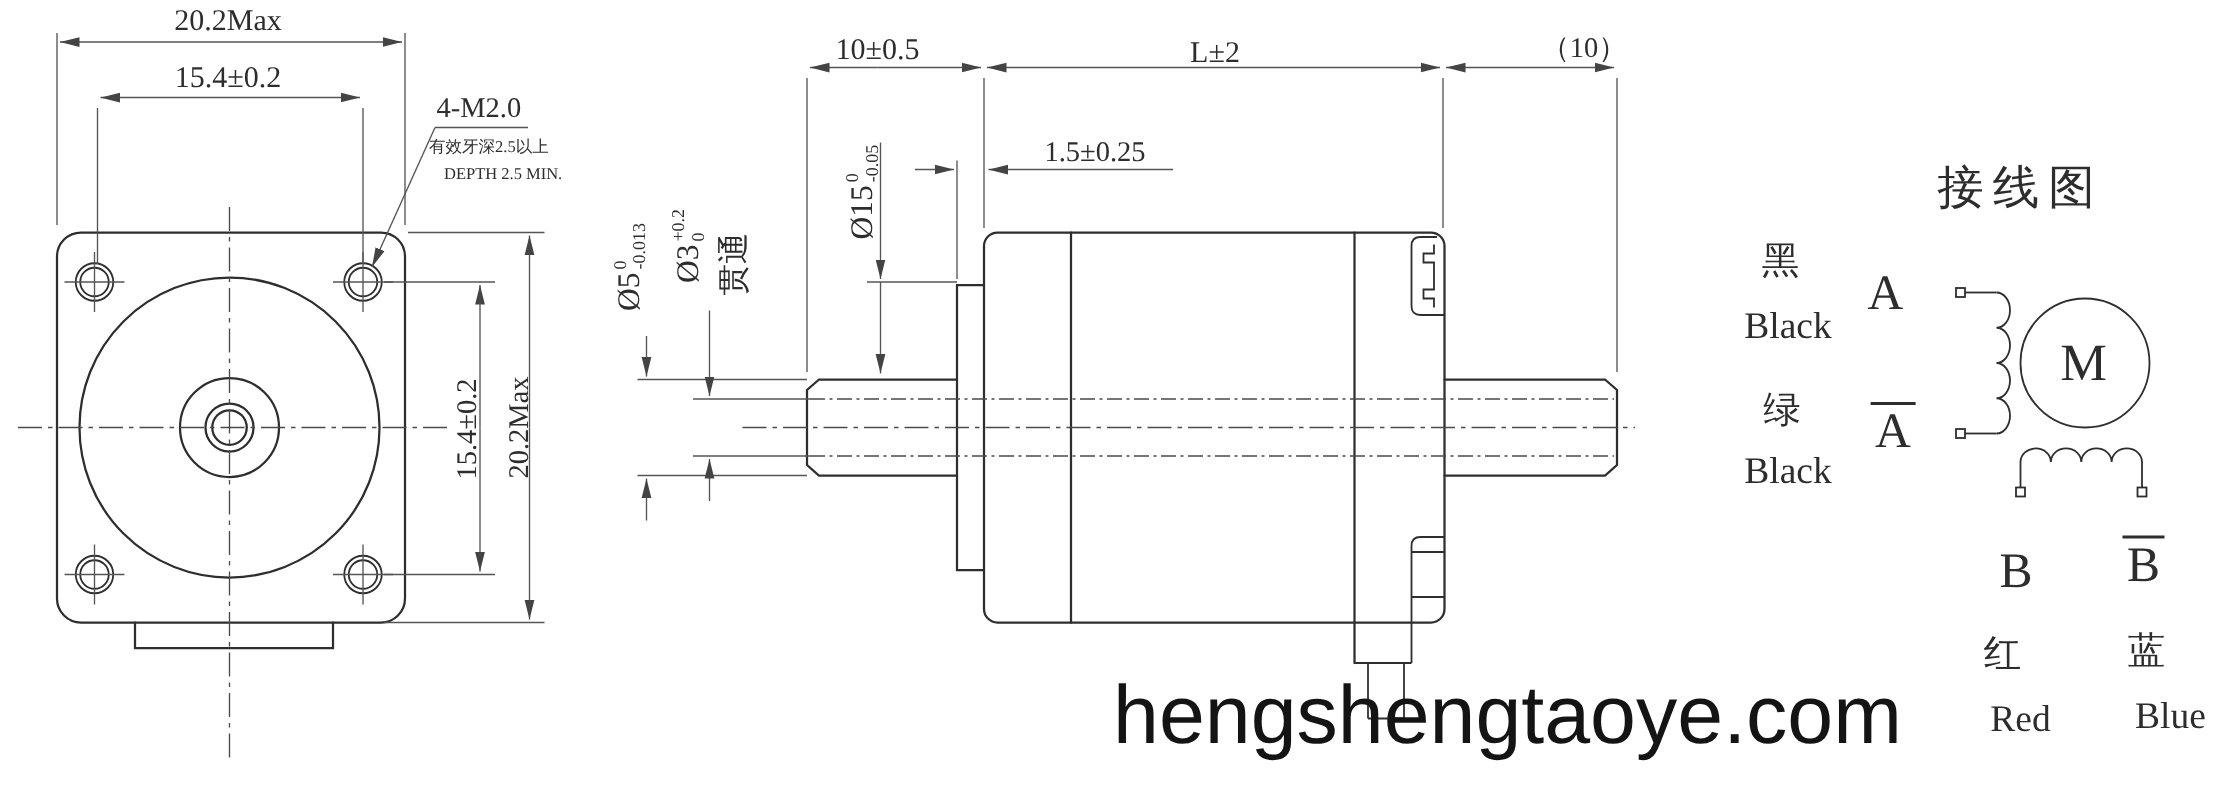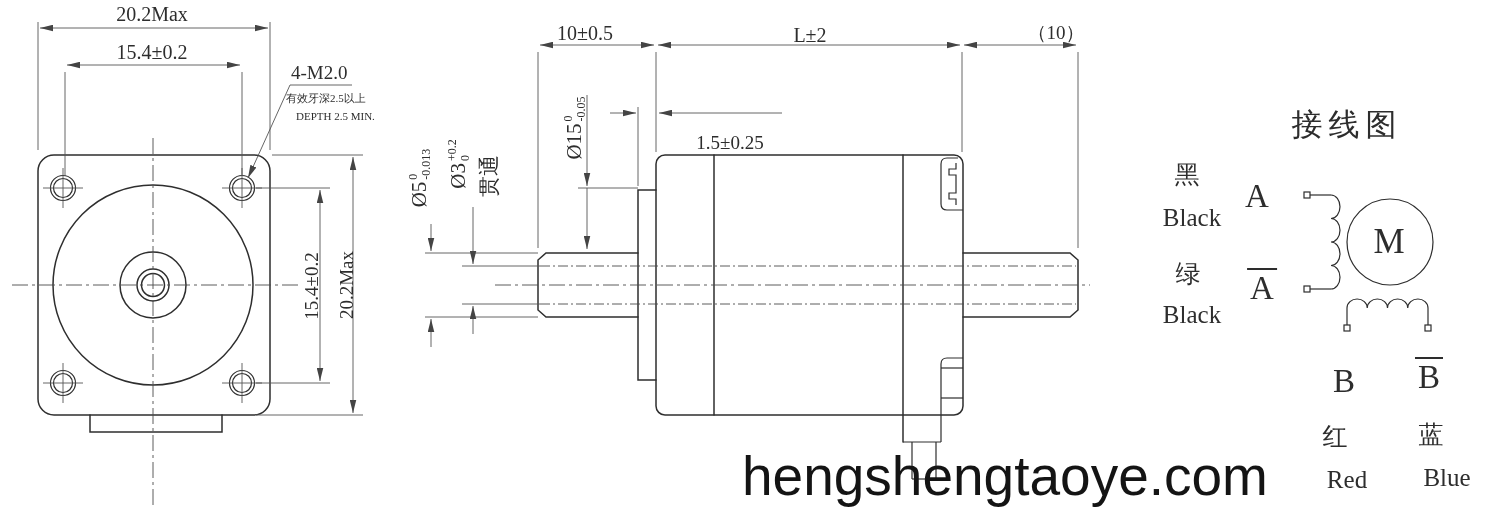--- a/index.html
+++ b/index.html
@@ -178,21 +178,21 @@
   <div class="lbl rot f19" style="left:260px;top:275px;width:104px;height:22px;">15.4±0.2</div>
   <div class="lbl rot f19" style="left:291px;top:274px;width:112px;height:22px;">20.2Max</div>
 
   <div class="lbl f19" style="left:291px;top:62px;">4-M2.0</div>
   <div class="lbl f15" style="left:286px;top:92px;">有效牙深2.5以上</div>
   <div class="lbl f15" style="left:296px;top:110px;">DEPTH 2.5 MIN.</div>
 
   <div class="lbl ctr f20" style="left:585px;top:22px;">10±0.5</div>
   <div class="lbl ctr f20" style="left:810px;top:24px;">L±2</div>
   <div class="lbl ctr f19" style="left:1020px;top:22px;margin-left:36px;">（10）</div>
-  <div class="lbl ctr f19" style="left:730px;top:91px;margin-top:41px;">1.5±0.25</div>
+  <div class="lbl ctr f19" style="left:730px;top:91px;">1.5±0.25</div>
 
   <div class="lbl rot" style="left:514px;top:110px;width:122px;height:36px;">
     <span class="dimbase">Ø15</span>
     <span class="tol">
         <span>0</span>
         <span>-0.05</span>
       </span>
   </div>
   <div class="lbl rot" style="left:372px;top:163px;width:96px;height:30px;">
     <span class="dimbase">Ø5</span>

